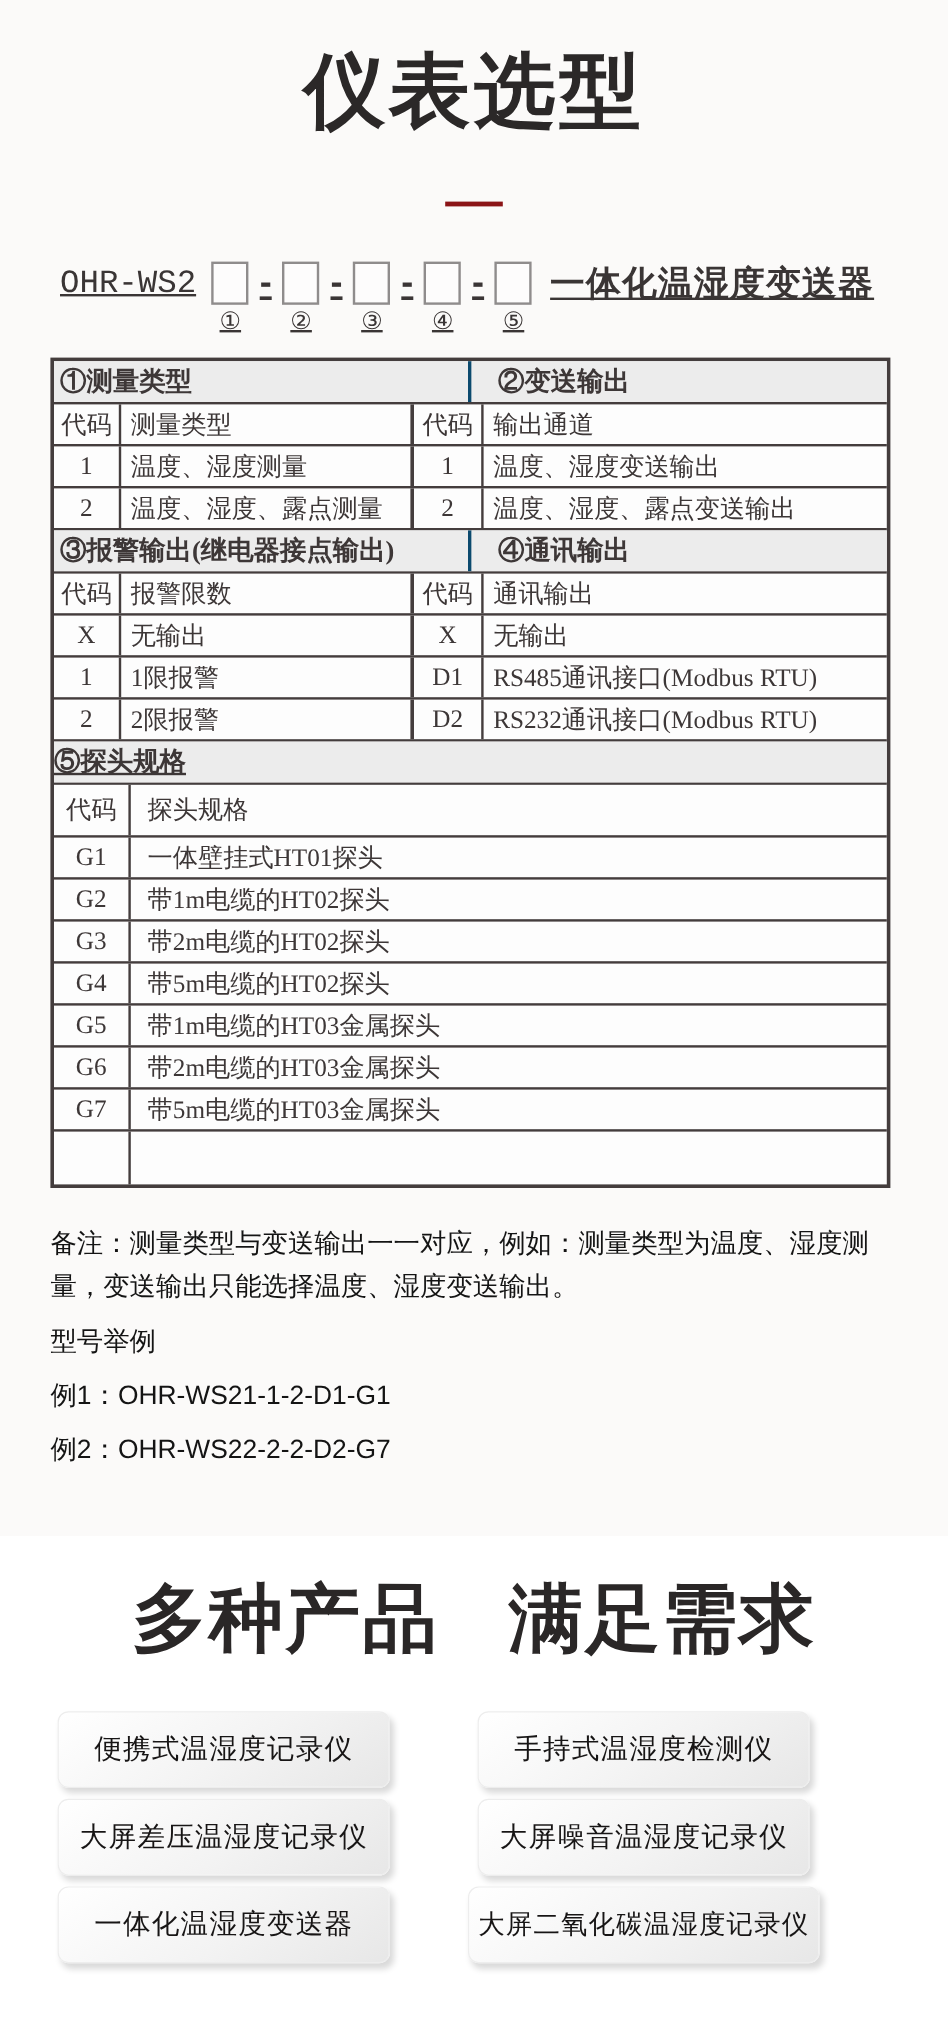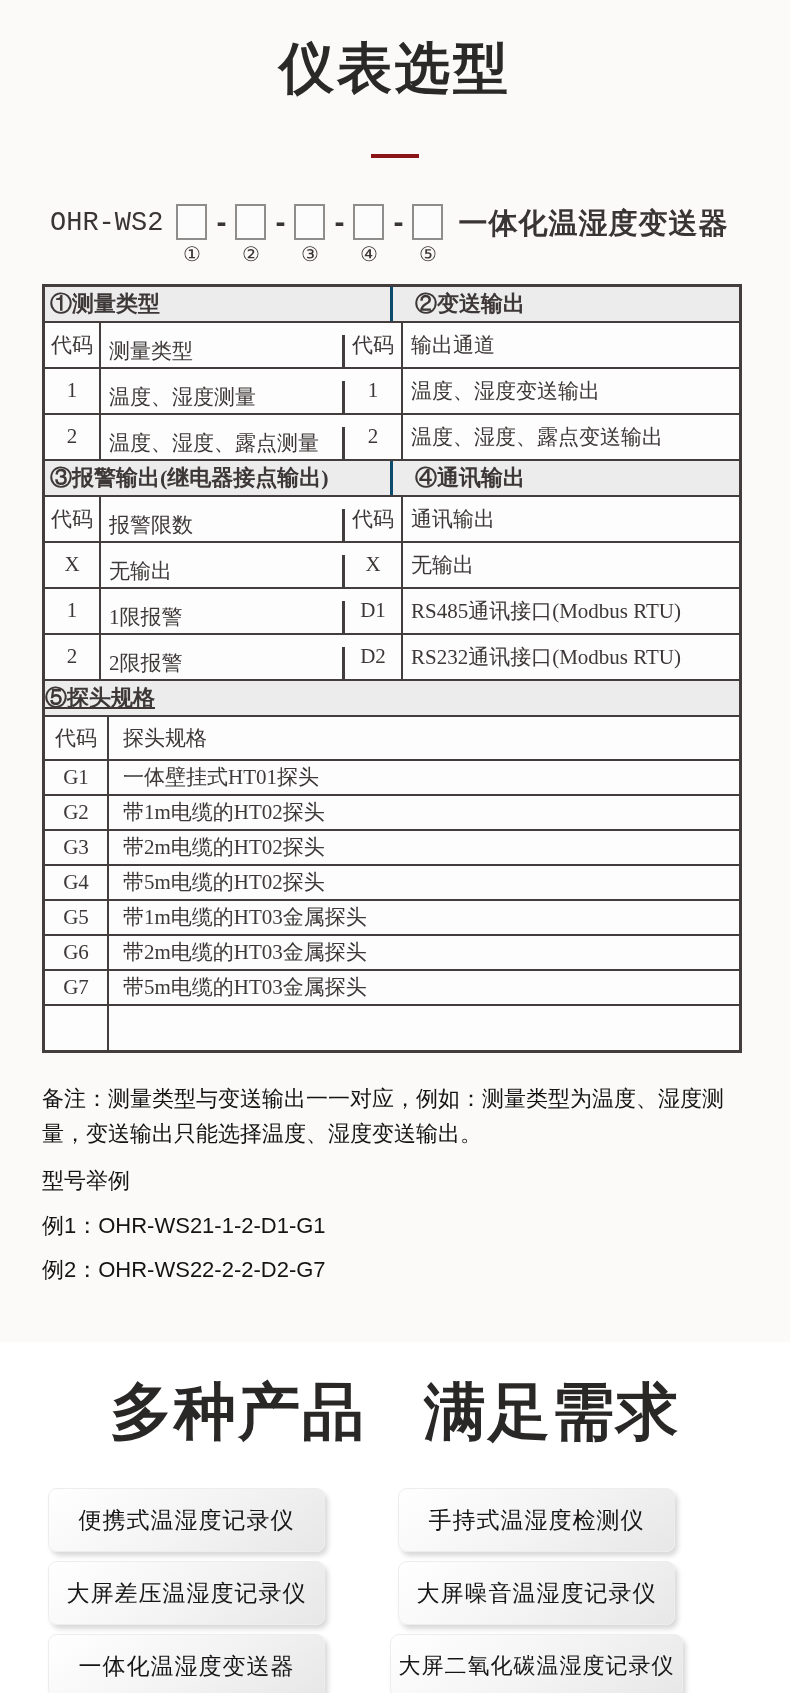--- a/index.html
+++ b/index.html
@@ -9,38 +9,39 @@
     color: #222;
     background: #ffffff;
   }
 
   
   .top-section { background: #fbfaf9; padding: 38px 0 56px 0; }
 
   .page-title {
     margin: 0;
     text-align: center;
-    font-size: 55px;
+    font-size: 68px;
     line-height: 1.12;
     font-weight: 900;
     letter-spacing: 3px;
     color: #2b2828;
   }
   .red-divider {
     width: 48px; height: 4px;
     background: #8b1417;
     margin: 54px auto 0 auto;
   }
 
   
   .model-line {
     margin: 46px 0 0 50px;
     display: flex;
     align-items: flex-start;
     color: #3a3535;
+    text-decoration: underline;
   }
   .m-prefix {
     font-family: "Liberation Mono", "DejaVu Sans Mono", monospace;
     font-size: 27px; line-height: 38px; font-weight: 500;
     margin-right: 8px; letter-spacing: 0px;
   }
   .m-unit { display: flex; flex-direction: column; align-items: center; margin: 0 5px; }
   .m-box {
     width: 31px; height: 36px;
     border: 2px solid #8f8c8c;
@@ -62,21 +63,21 @@
     border: 3px solid #443d3d;
     background: #fdfdfd;
     font-family: "Liberation Serif", "DejaVu Serif", serif;
     font-size: 21px;
     color: #3d3737;
   }
   .trow { display: flex; align-items: stretch; border-bottom: 2px solid #443d3d; min-height: 33px; }
   .trow:last-child { border-bottom: none; }
   .c { display: flex; align-items: center; border-right: 2px solid #443d3d; padding: 2px 8px; box-sizing: border-box; }
   .code  { width: 56px;  justify-content: center; padding: 2px 2px; }
-  .dl    { width: 244px; border-right-width: 3px; margin-top: 12px; }
+  .dl    { width: 244px; border-right-width: 3px; }
   .code2 { width: 58px;  justify-content: center; padding: 2px 2px; }
   .dr    { flex: 1; border-right: none; }
   .sech  { background: #ececec; font-weight: bold; font-size: 22px; }
   .sech.l { width: 348px; border-right: 3px solid #0c4a6e; padding-left: 5px; }
   .sech.r { flex: 1; border-right: none; padding-left: 22px; }
   .sech.full { flex: 1; border-right: none; padding-left: 0; min-height: 33px; text-decoration: underline; }
   .code5 { width: 64px; justify-content: center; padding: 2px 2px; }
   .d5    { flex: 1; border-right: none; padding-left: 14px; }
   .hdr5  { min-height: 42px; }
   .spacer5 { height: 44px; }

